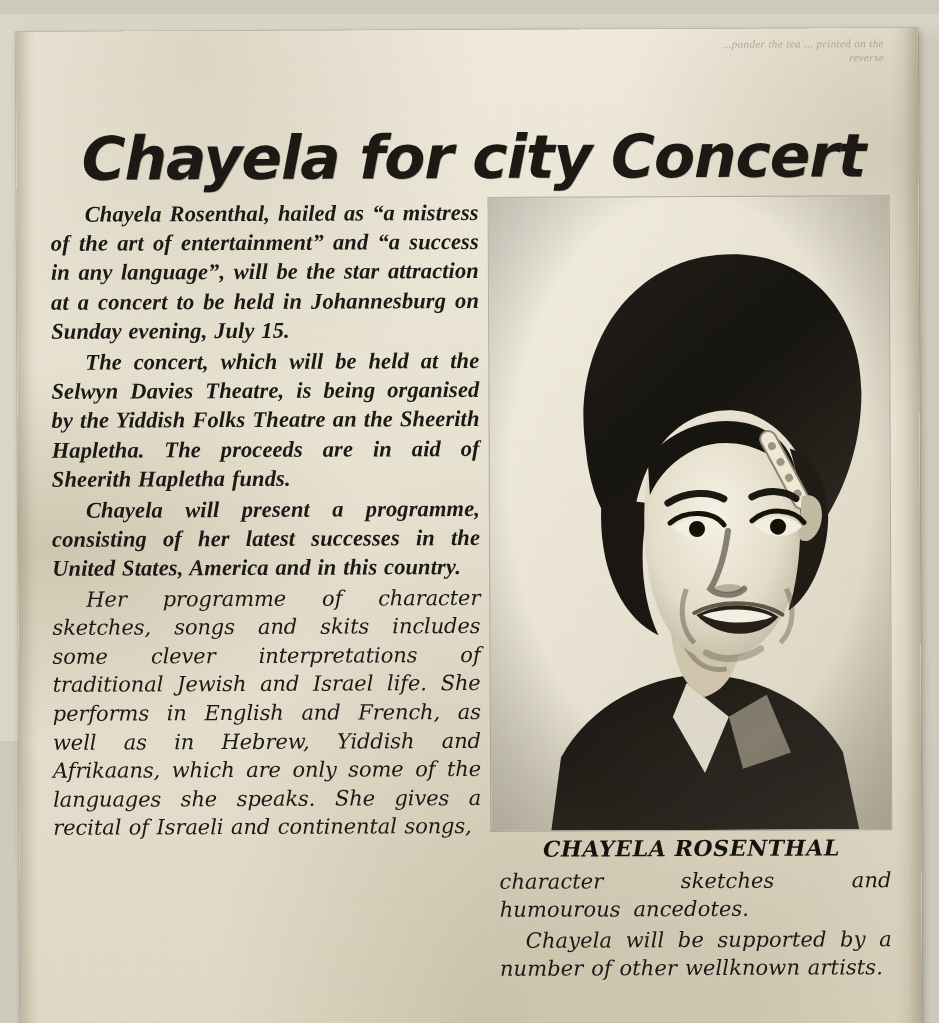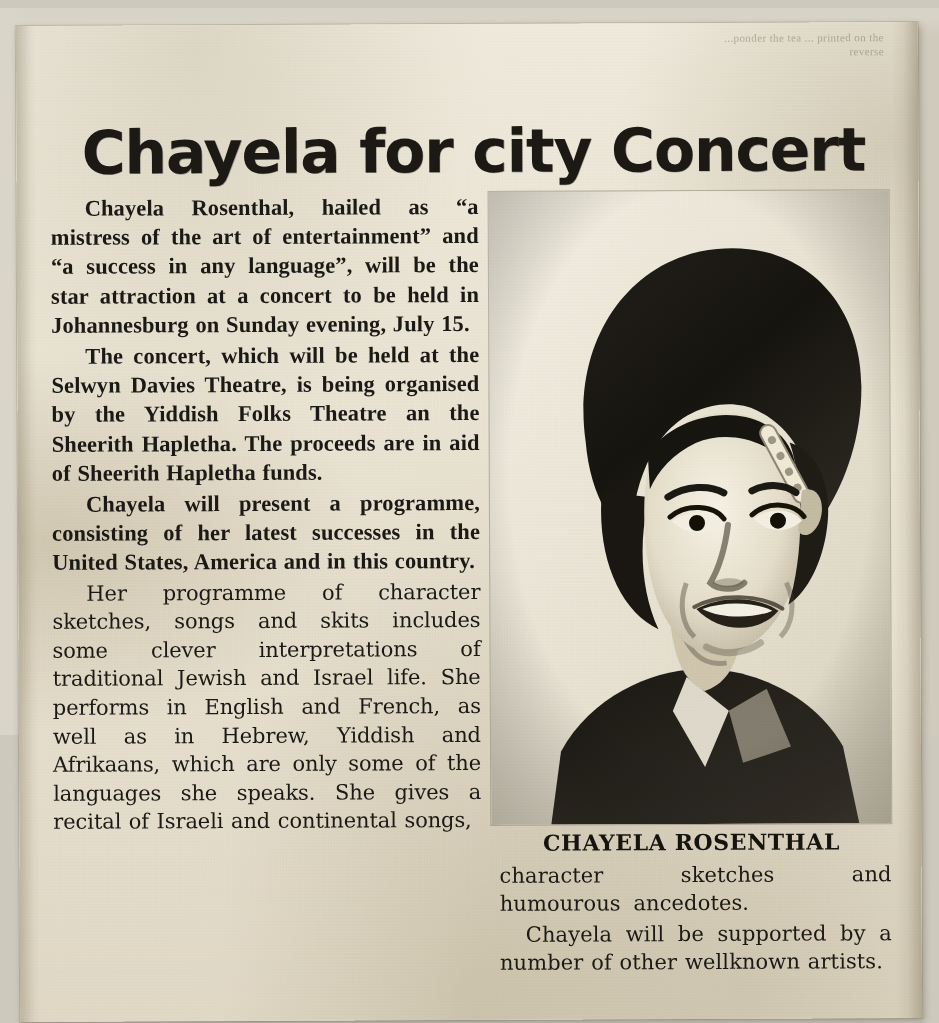--- a/index.html
+++ b/index.html
@@ -10,24 +10,25 @@
   body {
     width: 939px;
     height: 1023px;
     overflow: hidden;
     font-family: "Liberation Serif", serif;
   }
 
   
   #scan {
     position: absolute;
-    left: 0; top: 8px;
+    left: 0; top: 14px;
     width: 939px; height: 727px;
     background:
       radial-gradient(circle at 18% 8%, #e3ded1 0%, #d8d2c4 38%, #cfc8b8 100%);
+    font-style: italic;
   }
   
   #mount {
     position: absolute;
     inset: 0;
     background:
       linear-gradient(90deg, #d9d5c8 0px, #d9d5c8 12px, rgba(0,0,0,0) 30px),
       linear-gradient(180deg, #d7d3c6 0px, #d7d3c6 10px, rgba(0,0,0,0) 28px),
       linear-gradient(270deg, #cfcabb 0px, #cfcabb 14px, rgba(0,0,0,0) 34px),
       linear-gradient(0deg, #cfcabb 0px, #cfcabb 10px, rgba(0,0,0,0) 26px);

